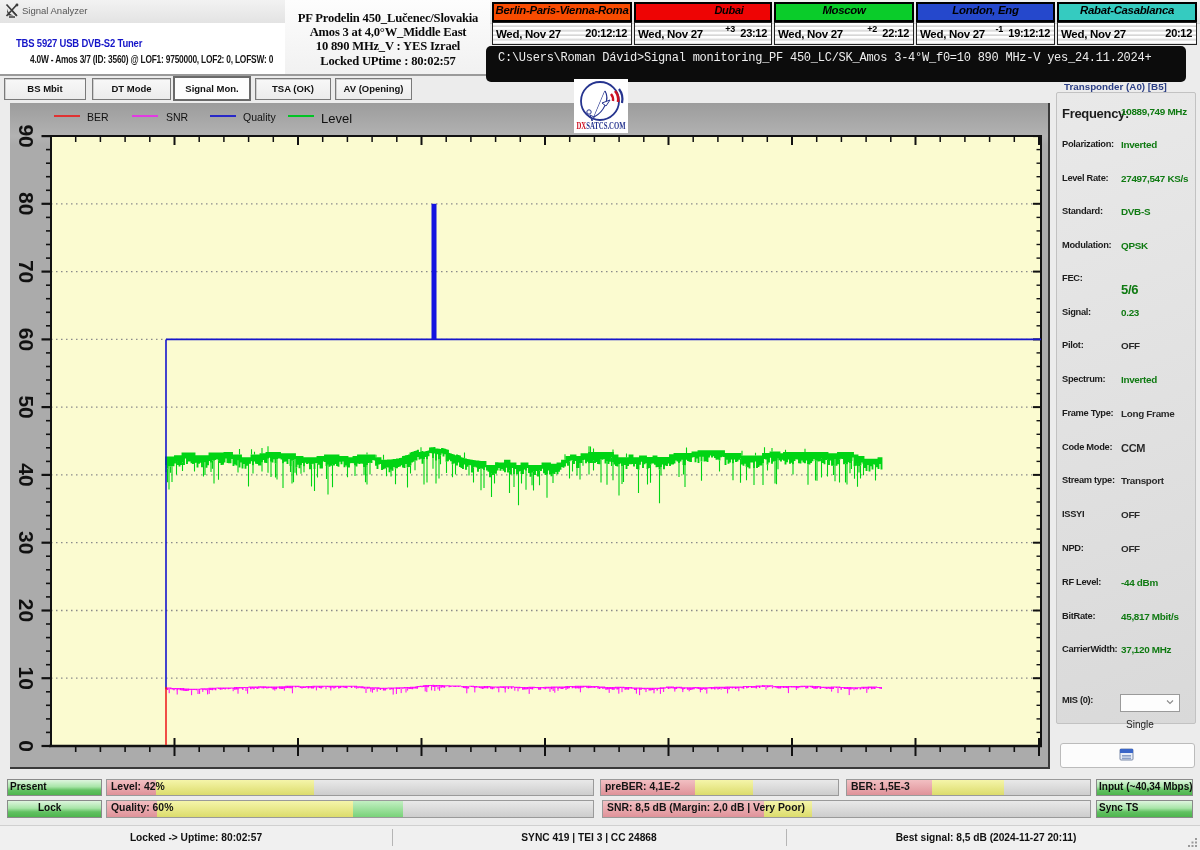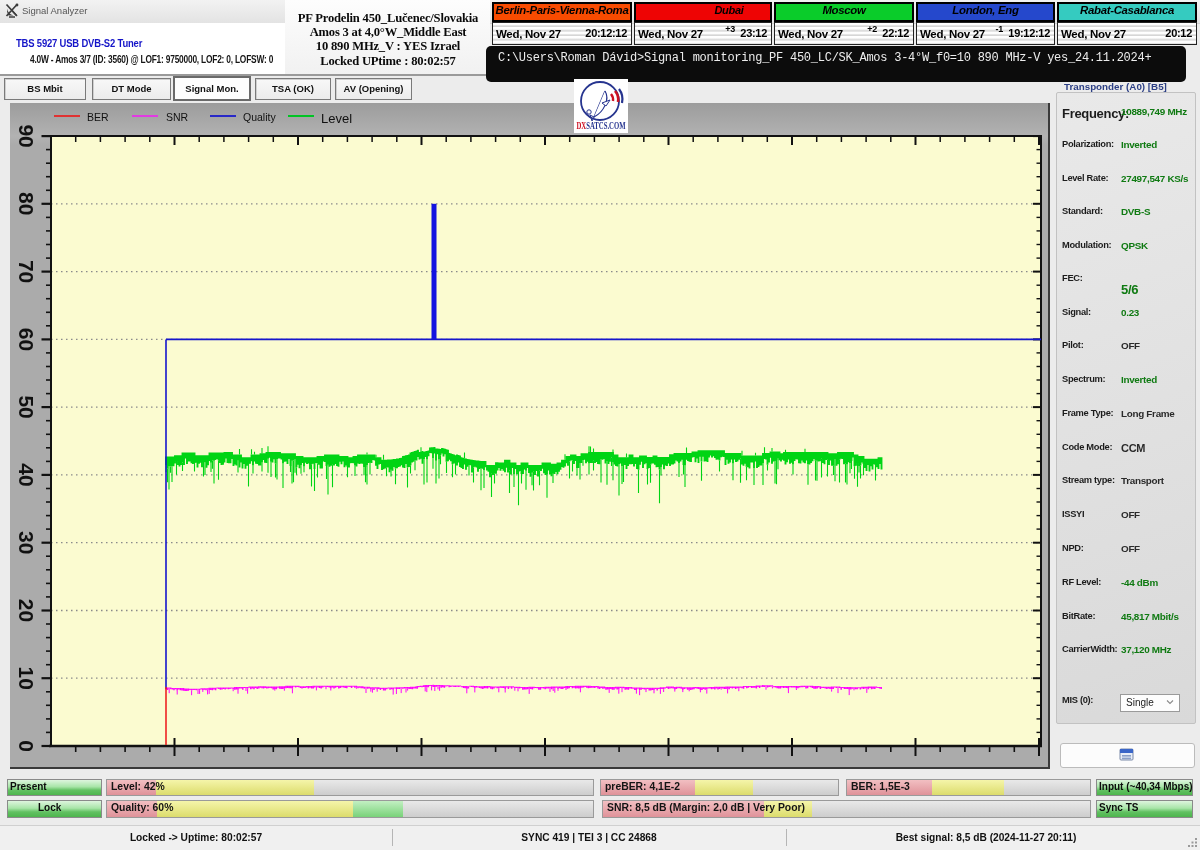--- a/index.html
+++ b/index.html
@@ -321,21 +321,21 @@
 <div class="abs b" style="left:1121px;top:543.0px;font-size:9.9px;color:#2a2a2a;white-space:nowrap;letter-spacing:-0.3px;">OFF</div>
 <div class="abs b" style="left:1062px;top:576.8px;font-size:9.3px;color:#1c1c1c;white-space:nowrap;letter-spacing:-0.3px;">RF Level:</div>
 <div class="abs b" style="left:1121px;top:576.8px;font-size:9.9px;color:#0f7a12;white-space:nowrap;letter-spacing:-0.3px;">-44 dBm</div>
 <div class="abs b" style="left:1062px;top:610.7px;font-size:9.3px;color:#1c1c1c;white-space:nowrap;letter-spacing:-0.3px;">BitRate:</div>
 <div class="abs b" style="left:1121px;top:610.7px;font-size:9.9px;color:#0f7a12;white-space:nowrap;letter-spacing:-0.3px;">45,817 Mbit/s</div>
 <div class="abs b" style="left:1062px;top:644.0px;font-size:9.3px;color:#1c1c1c;white-space:nowrap;letter-spacing:-0.3px;">CarrierWidth:</div>
 <div class="abs b" style="left:1121px;top:644.0px;font-size:9.9px;color:#0f7a12;white-space:nowrap;letter-spacing:-0.3px;">37,120 MHz</div>
 <div class="abs b" style="left:1062px;top:694.6px;font-size:9.3px;color:#1c1c1c;white-space:nowrap;letter-spacing:-0.3px;">MIS (0):</div>
 
 <div class="abs" style="left:1120px;top:694px;width:58px;height:16px;background:#fdfdfd;border:1px solid #9a9a9a;"></div>
-<div class="abs" style="left:1126px;top:697px;font-size:10px;color:#222;">Single</div>
+<div class="abs" style="left:1126px;top:719px;font-size:10px;color:#222;">Single</div>
 <svg class="abs" style="left:1166px;top:699px" width="8" height="7" viewBox="0 0 8 7">
       <path d="M1 1.5 L4 4.5 L7 1.5" stroke="#8a8a8a" stroke-width="1.1" fill="none"></path>
     </svg>
 
 <div class="abs" style="left:1060px;top:743px;width:133px;height:23px;background:#fcfcfc;border:1px solid #bbb;border-radius:3px;"></div>
 <svg class="abs" style="left:1119px;top:748px" width="15" height="13" viewBox="0 0 15 13">
   <rect x="1" y="1" width="13" height="11" rx="1" fill="#e8eef8" stroke="#7a8aa8" stroke-width="1"></rect>
   <rect x="1" y="1" width="13" height="4" fill="#3a66c8"></rect>
   <rect x="3" y="7" width="9" height="1.6" fill="#8aa0c8"></rect>
   <rect x="3" y="9.6" width="9" height="1.6" fill="#8aa0c8"></rect>

